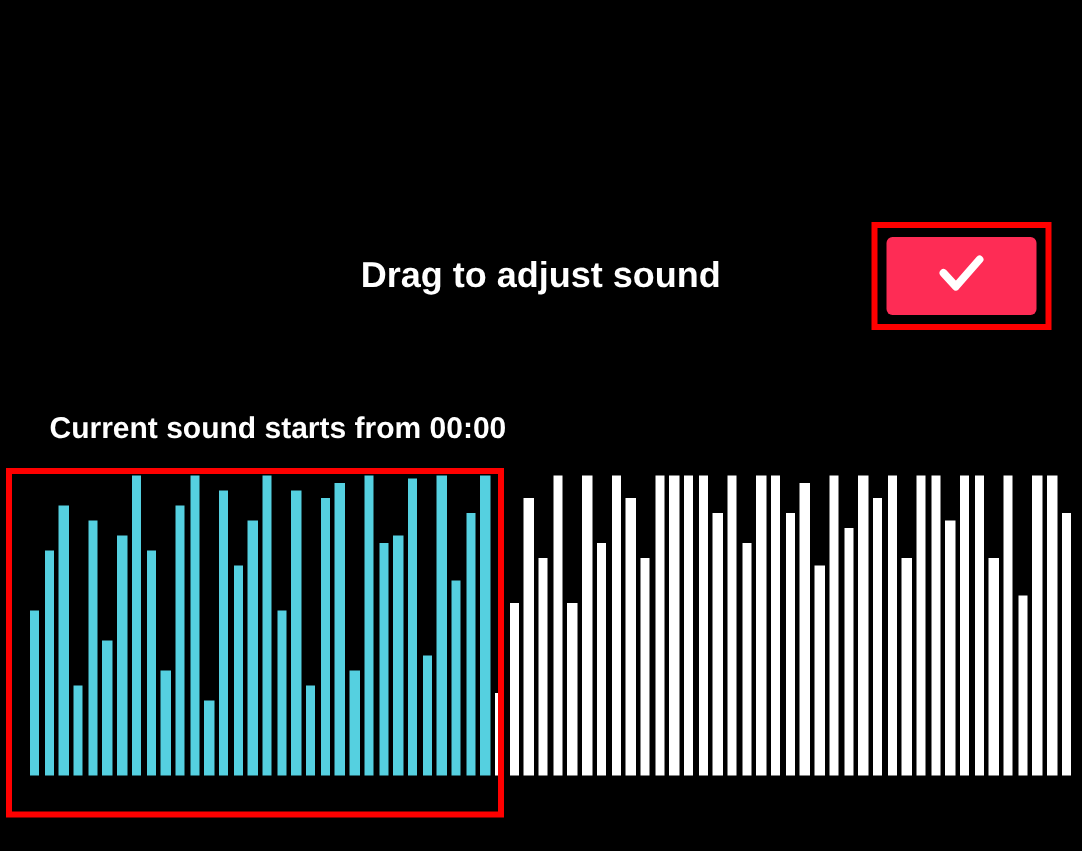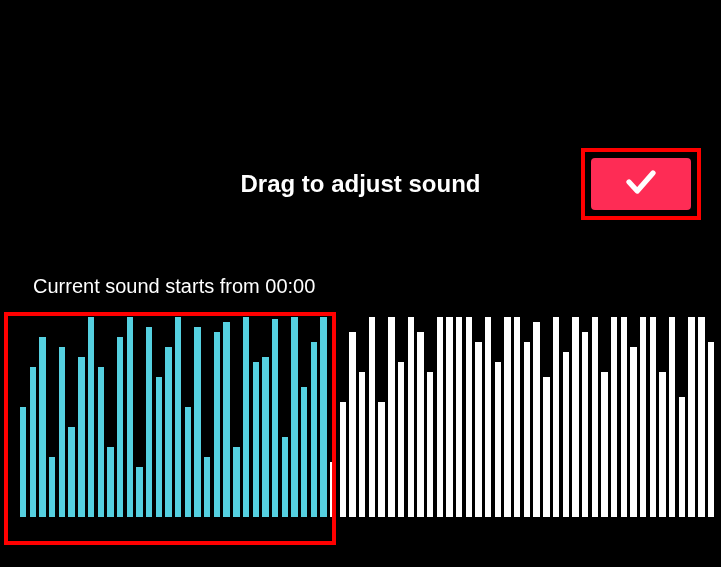--- a/index.html
+++ b/index.html
@@ -42,21 +42,21 @@
       justify-content: center;
       cursor: pointer;
     }
     .confirm-btn svg { width: 36px; height: 36px; }
     .status-text {
       position: absolute;
       top: 275px;
       left: 33px;
       color: #fff;
       font-size: 20px;
-      font-weight: 400;
+      font-weight: 700;
     }
     .wave-area {
       position: absolute;
       top: 312px;
       left: 4px;
       right: 0;
       height: 235px;
     }
     .selection-box {
       position: absolute;

